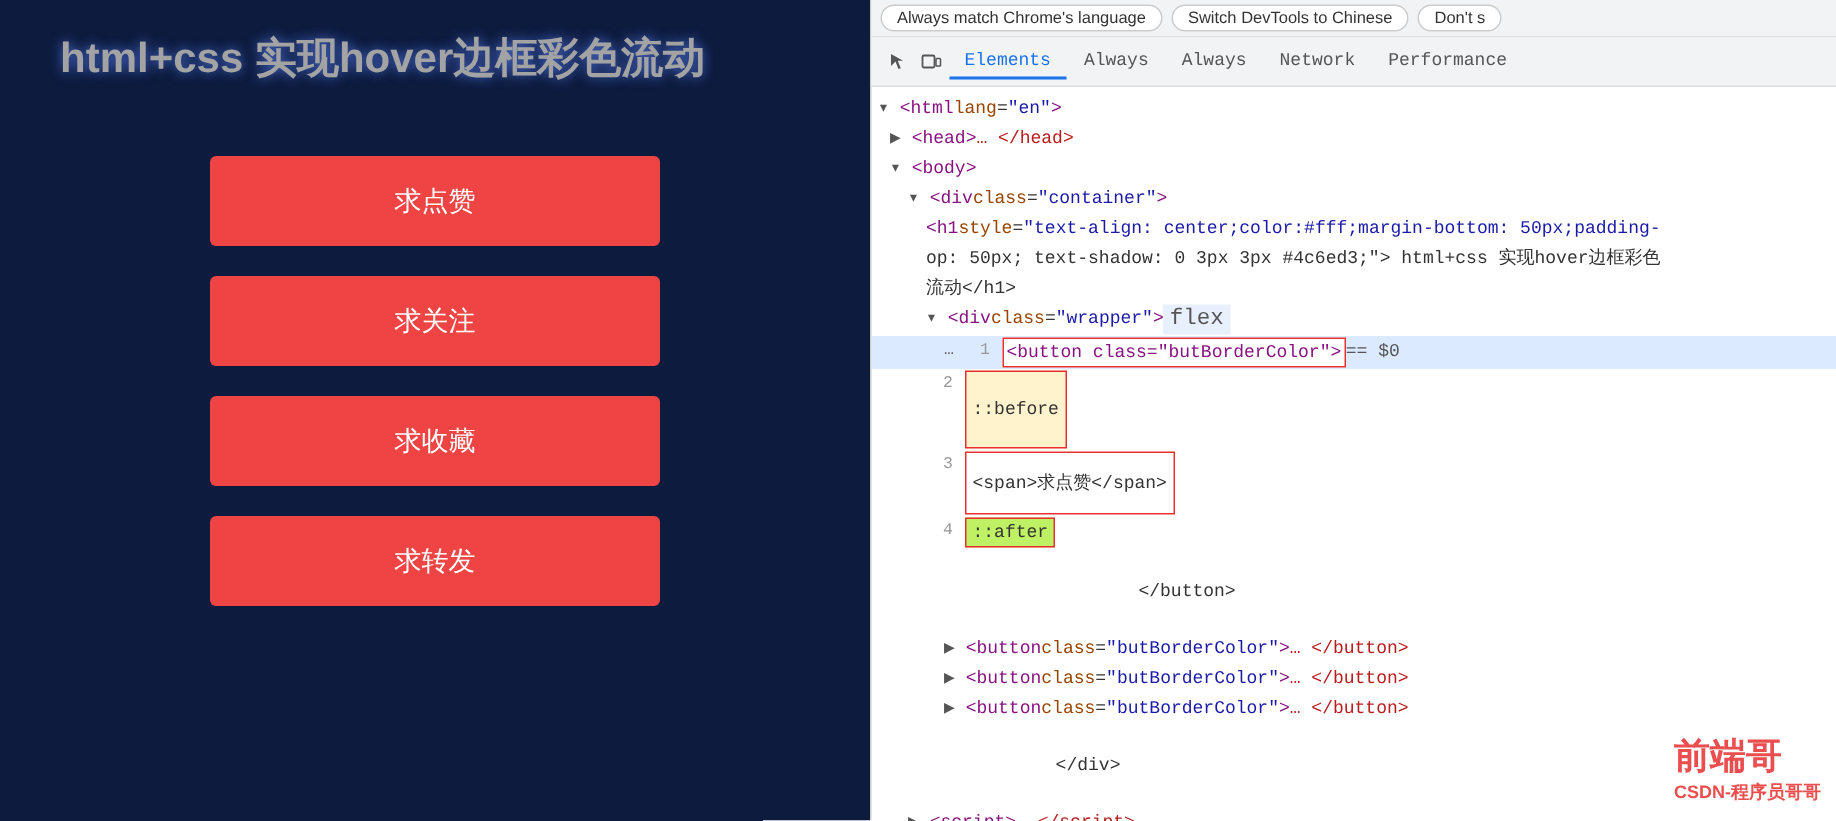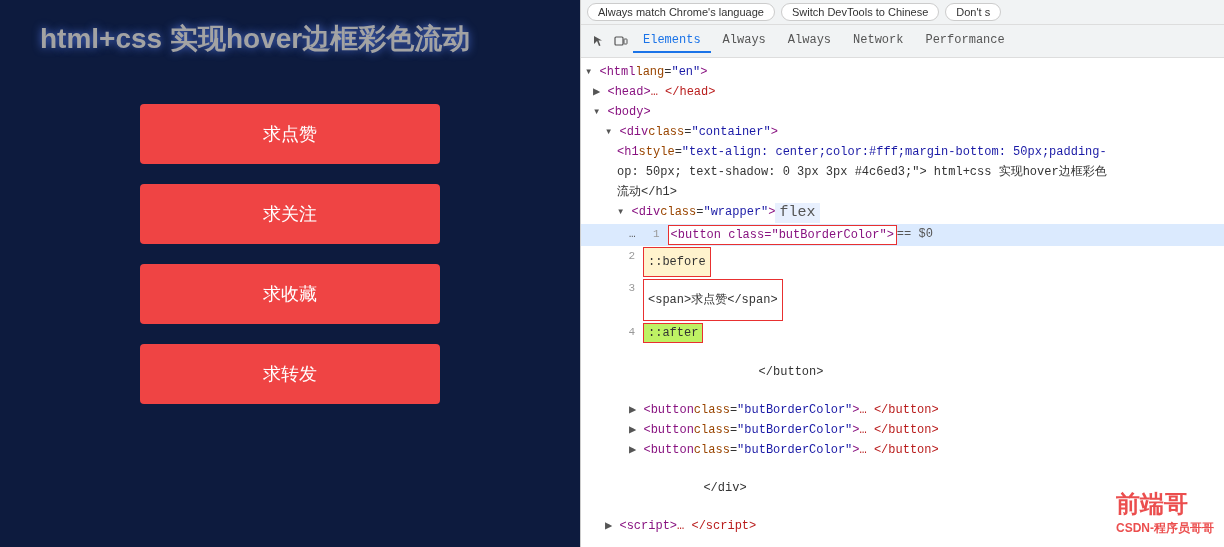--- a/index.html
+++ b/index.html
@@ -158,21 +158,21 @@
     .triangle { color: #555; cursor: pointer; }
 
     
     .line-selected {
       background: #dbeafe;
     }
 
     .pseudo-before {
       background: #fff3cd;
       border: 1px solid #e83030;
-      padding: 5px 4px;
+      padding: 16px 4px;
       color: #333;
     }
 
     .pseudo-after {
       background: #bef264;
       border: 1px solid #e83030;
       padding: 0 4px;
       color: #333;
     }
 

